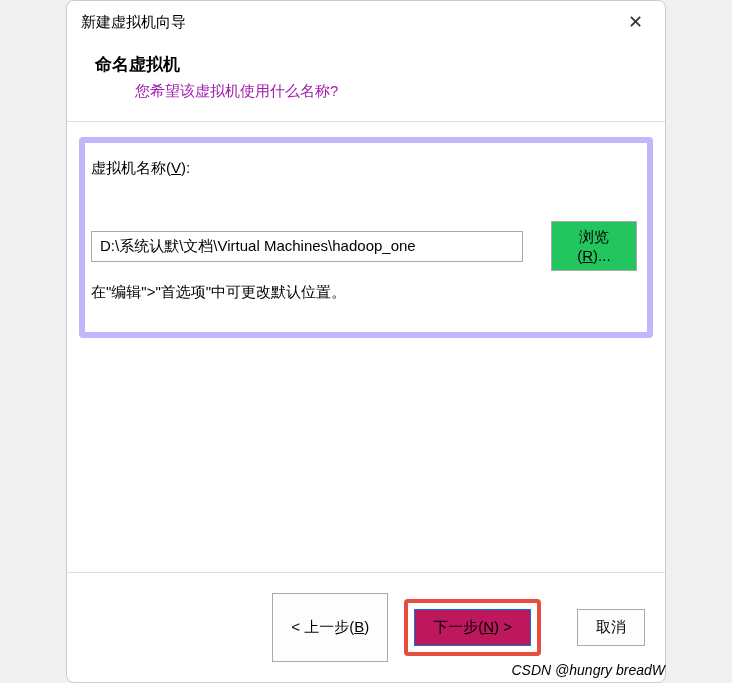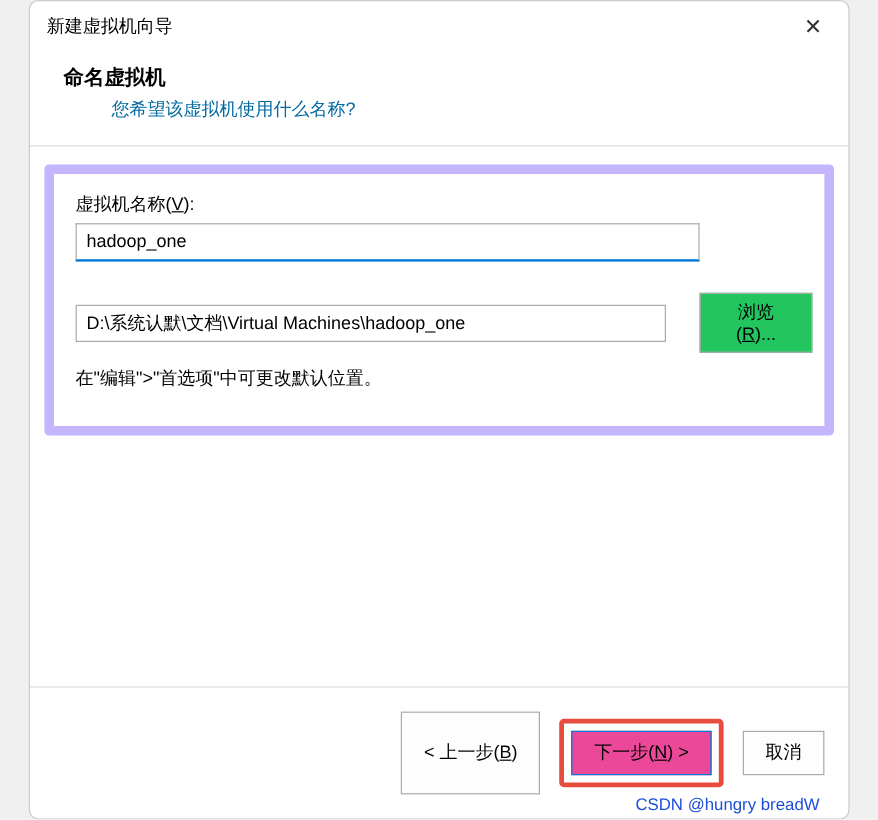--- a/index.html
+++ b/index.html
@@ -9,21 +9,21 @@
     }
     body {
       font-family: "Microsoft YaHei", "Segoe UI", sans-serif;
       background: #f0f0f0;
       display: flex;
       justify-content: center;
       align-items: flex-start;
       padding: 0;
     }
     .dialog {
-      width: 684px;
+      width: 600px;
       height: 683px;
       background: #ffffff;
       border: 1px solid #ccc;
       border-radius: 8px;
       position: relative;
       display: flex;
       flex-direction: column;
     }
     .title-bar {
       padding: 8px 14px;
@@ -42,34 +42,34 @@
       padding: 10px 40px 20px 28px;
     }
     .header-title {
       font-size: 17px;
       font-weight: bold;
       margin-bottom: 6px;
     }
     .header-subtitle {
       font-size: 15px;
       margin-left: 40px;
-      color: #0369a1;
+      color: #a21caf;
     }
     .divider {
       border: none;
       border-top: 1px solid #ddd;
     }
     .content-area {
       flex: 1;
       padding: 15px 12px;
     }
     .red-box {
-      border: 8px solid #c4b5fd;
+      border: 6px solid #c4b5fd;
       border-radius: 4px;
-      padding: 16px 10px 30px 18px;
+      padding: 16px 10px 30px 6px;
     }
     .field-label {
       font-size: 15px;
       margin-bottom: 6px;
     }
     .underline {
       text-decoration: underline;
     }
     .text-input {
       width: 520px;
@@ -85,20 +85,21 @@
       padding: 6px 8px;
       font-size: 15px;
       border: 1px solid #aaa;
       background: #fff;
       font-family: inherit;
     }
     .location-row {
       display: flex;
       align-items: center;
       gap: 28px;
+      margin-top: 11px;
     }
     .browse-btn {
       padding: 6px 16px;
       font-size: 15px;
       background: #22c55e;
       border: 1px solid #aaa;
       cursor: pointer;
       font-family: inherit;
     }
     .spacer {
@@ -126,39 +127,41 @@
     }
     .next-btn-wrapper {
       border: 4px solid #e74c3c;
       border-radius: 4px;
       padding: 6px;
       display: inline-block;
     }
     .next-btn {
       padding: 8px 18px;
       font-size: 15px;
-      background: #ec4899;
+      background: #be185d;
       border: 1.5px solid #0078d7;
       cursor: pointer;
       font-family: inherit;
     }
     .cancel-btn {
       padding: 8px 18px;
       font-size: 15px;
       background: #fdfdfd;
       border: 1px solid #aaa;
       cursor: pointer;
       font-family: inherit;
+      margin-left: 20px;
     }
     .watermark {
       position: absolute;
       bottom: 4px;
-      right: 24px;
-      color: #1d4ed8;
+      right: 0;
+      color: #000000;
       font-size: 14px;
+      font-style: italic;
     }
   </style>
 </head>
 <body>
 
 <div class="dialog">
 
   <div class="title-bar">
     <span>新建虚拟机向导</span>
     <span class="close-icon">✕</span>
@@ -170,21 +173,20 @@
   </div>
 
   <hr class="divider">
 
   <div class="content-area">
     <div class="red-box">
 
       <div class="field-label">
         <span>虚拟机名称(</span><span class="underline">V</span><span>):</span>
       </div>
-      <input type="text" class="text-input" value="hadoop_one" style="">
 
       <div class="spacer"></div>
 
       <div class="location-row">
         <input type="text" class="text-input-loc" value="D:\系统认默\文档\Virtual Machines\hadoop_one" style="">
         <button class="browse-btn">
           <span>浏览(</span><span class="underline">R</span><span>)...</span>
         </button>
       </div>
 

